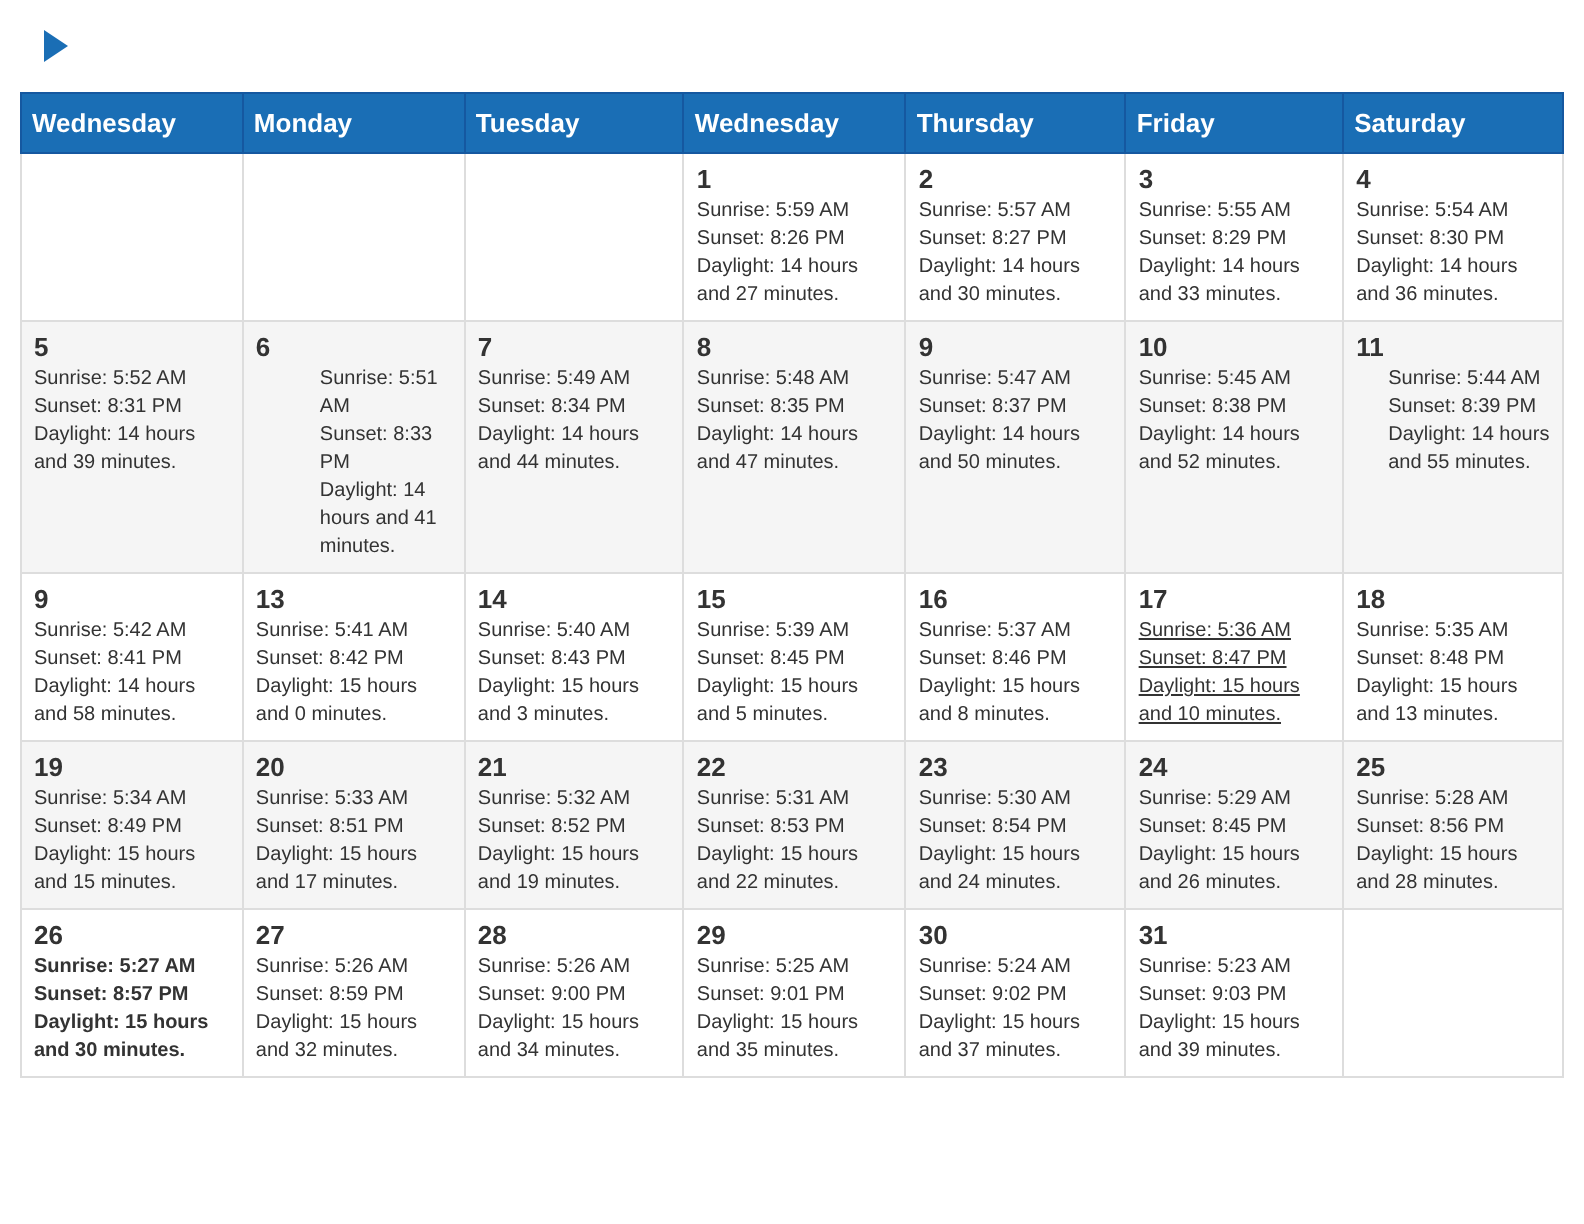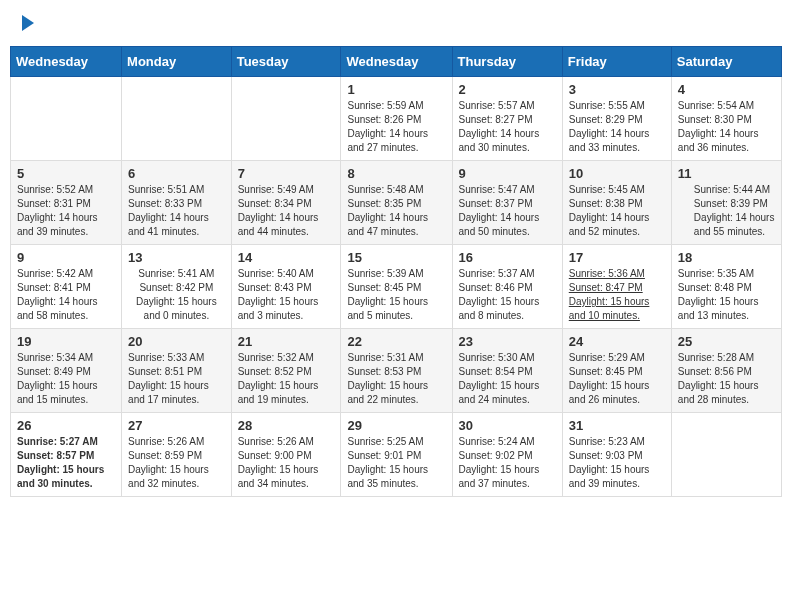--- a/index.html
+++ b/index.html
@@ -160,21 +160,21 @@
       </tr>
       <tr>
         <td>
           <span class="day-number">5</span>
           <div class="day-info" style="white-space: pre-line;">Sunrise: 5:52 AM
 Sunset: 8:31 PM
 Daylight: 14 hours and 39 minutes.</div>
         </td>
         <td>
           <span class="day-number">6</span>
-          <div class="day-info" style="white-space: pre-line;">Sunrise: 5:51 AM
+          <div class="day-info" style="white-space: pre-line; margin-left: 32px;">Sunrise: 5:51 AM
 Sunset: 8:33 PM
 Daylight: 14 hours and 41 minutes.</div>
         </td>
         <td>
           <span class="day-number">7</span>
           <div class="day-info" style="white-space: pre-line;">Sunrise: 5:49 AM
 Sunset: 8:34 PM
 Daylight: 14 hours and 44 minutes.</div>
         </td>
         <td>
@@ -204,21 +204,21 @@
       </tr>
       <tr>
         <td>
           <span class="day-number">9</span>
           <div class="day-info" style="white-space: pre-line;">Sunrise: 5:42 AM
 Sunset: 8:41 PM
 Daylight: 14 hours and 58 minutes.</div>
         </td>
         <td>
           <span class="day-number">13</span>
-          <div class="day-info" style="white-space: pre-line; text-align: center;">Sunrise: 5:41 AM
+          <div class="day-info" style="white-space: pre-line;">Sunrise: 5:41 AM
 Sunset: 8:42 PM
 Daylight: 15 hours and 0 minutes.</div>
         </td>
         <td>
           <span class="day-number">14</span>
           <div class="day-info" style="white-space: pre-line;">Sunrise: 5:40 AM
 Sunset: 8:43 PM
 Daylight: 15 hours and 3 minutes.</div>
         </td>
         <td>

